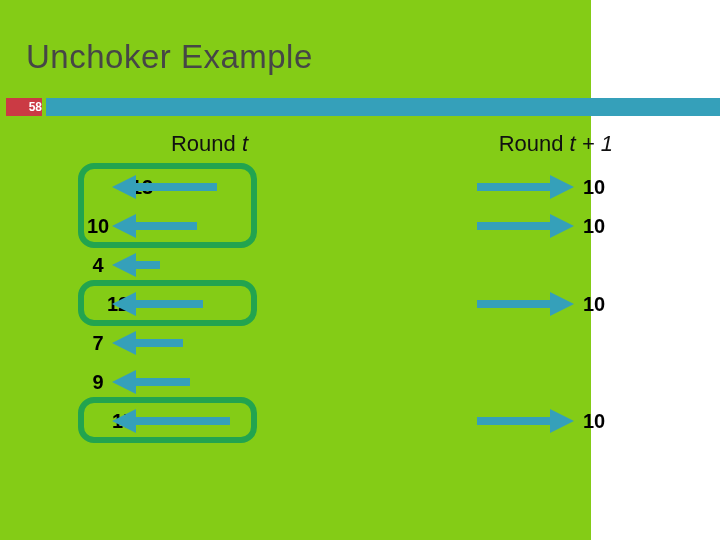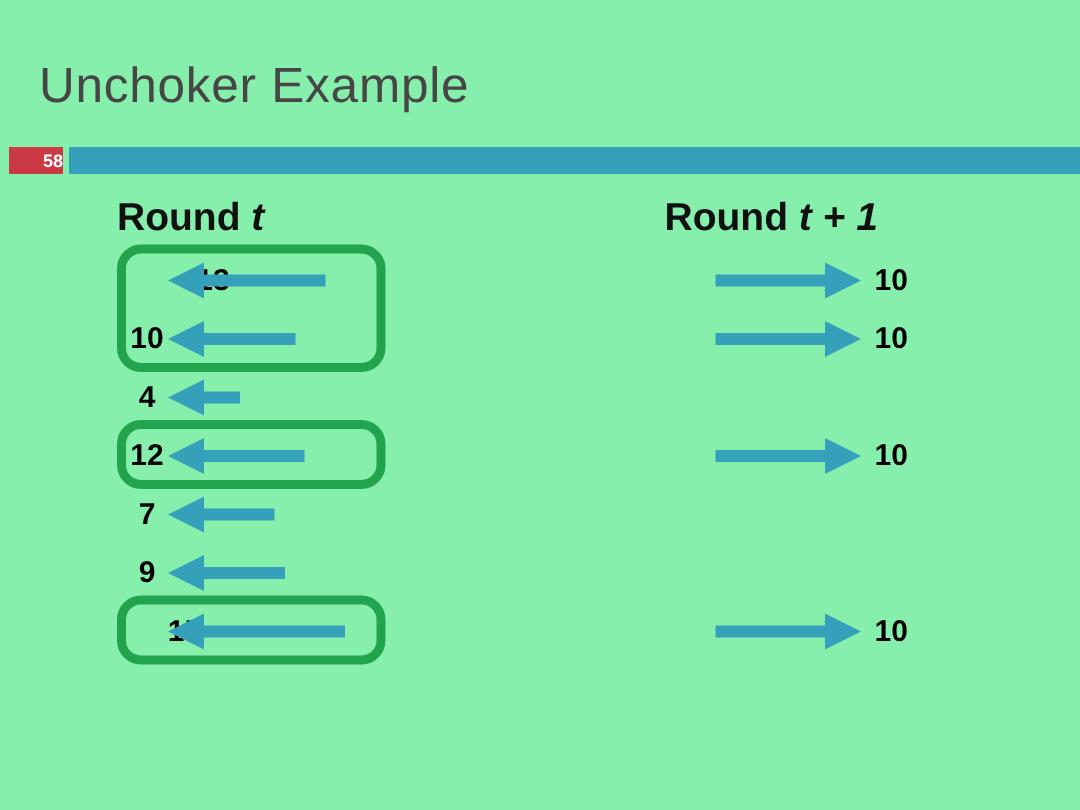--- a/index.html
+++ b/index.html
@@ -1,40 +1,40 @@
 <!DOCTYPE html>
 <html><head>
 <meta charset="utf-8">
 <style>
   html,body { margin:0; padding:0; }
   body {
     width:720px; height:540px; background:#ffffff; overflow:hidden;
     font-family:"Liberation Sans", sans-serif;
     --teal:#35a0ba; --green:#22a44f; --red:#cb3a44; --titlegray:#464646;
   }
-  .slide { position:relative; width:720px; height:540px; background:#86efac; }
+  .slide { position:relative; width:591px; height:540px; background:#84cc16; }
 
   .slide-title {
     position:absolute; left:26px; top:38px; margin:0;
     font-size:33px; font-weight:400; color:var(--titlegray);
     letter-spacing:0.5px; white-space:nowrap;
   }
   .slide-badge {
     position:absolute; left:6px; top:98px; width:36px; height:18px;
     background:var(--red); color:#fff; font-size:12px; font-weight:bold;
     text-align:right; line-height:18px;
   }
   .header-bar {
     position:absolute; left:46px; top:98px; width:674px; height:18px;
     background:var(--teal);
   }
 
   .col-header {
     position:absolute; top:132px; width:170px; height:24px;
-    font-size:26px; font-weight:bold; color:#111; text-align:left;
+    font-size:22px; font-weight:normal; color:#111; text-align:right;
     line-height:24px; white-space:nowrap;
   }
   .col-header.left  { left:78px; }
   .col-header.right { left:443px; }
 
   .diagram { position:absolute; left:0; top:0; width:720px; height:540px; }
 
   .unchoke-box {
     position:absolute; left:78px; width:179px;
     border:6px solid var(--green); border-radius:16px;
@@ -100,21 +100,21 @@
       <div class="arrow" style="top: 214px; left: 477px; width: 97px;">
         <div class="shaft-r"></div>
         <div class="head-r"></div>
       </div>
       <div class="upload-value" style="top: 212px;">10</div>
       <div class="peer-value" style="top: 251px;">4</div>
       <div class="arrow" style="top: 253px; left: 112px; width: 48px;">
         <div class="head-l"></div>
         <div class="shaft-l"></div>
       </div>
-      <div class="peer-value" style="top: 290px;">12</div>
+      <div class="peer-value" style="top: 290px; margin-left: 20px;">12</div>
       <div class="arrow" style="top: 292px; left: 112px; width: 91px;">
         <div class="head-l"></div>
         <div class="shaft-l"></div>
       </div>
       <div class="arrow" style="top: 292px; left: 477px; width: 97px;">
         <div class="shaft-r"></div>
         <div class="head-r"></div>
       </div>
       <div class="upload-value" style="top: 290px;">10</div>
       <div class="peer-value" style="top: 329px;">7</div>

